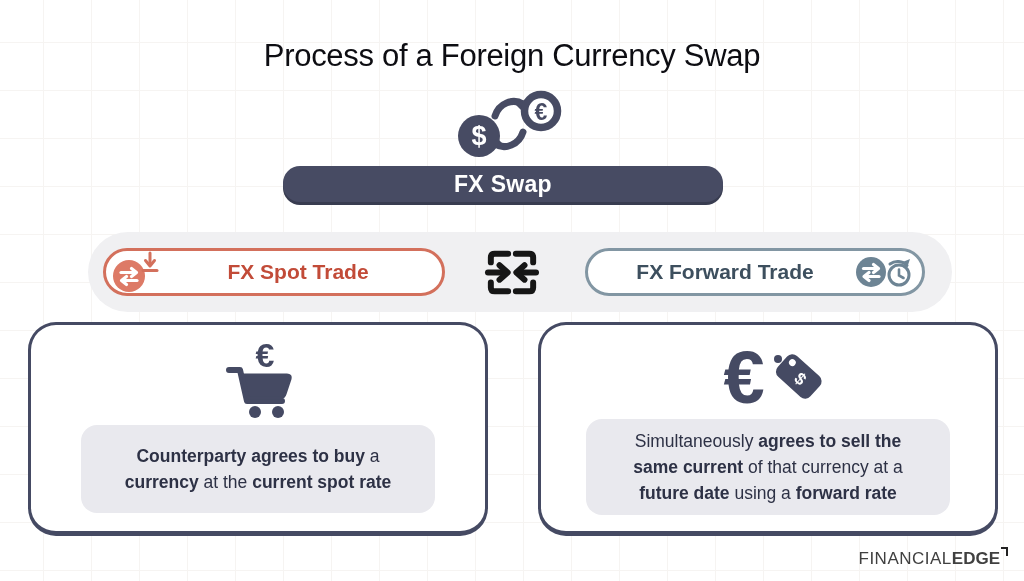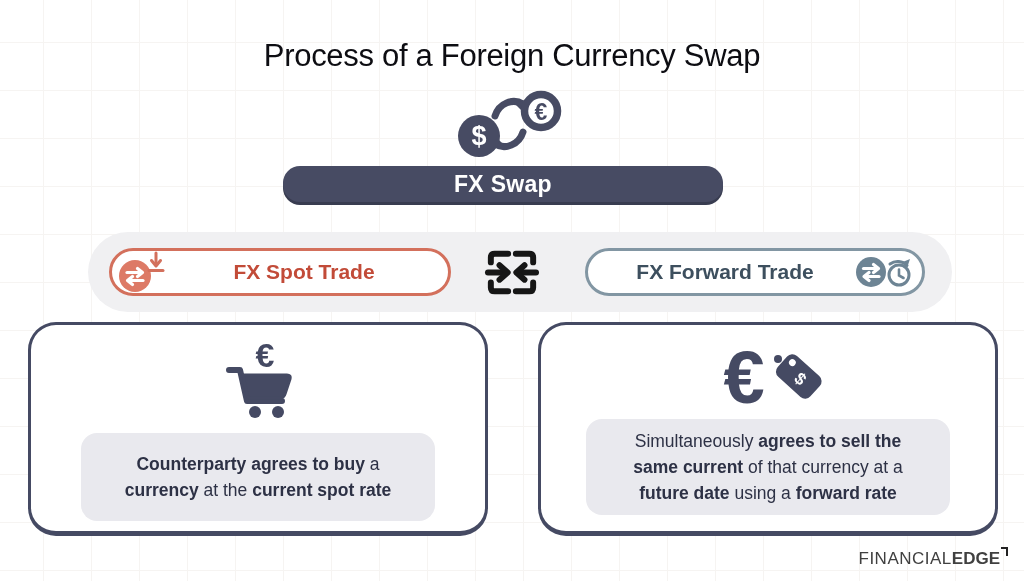--- a/index.html
+++ b/index.html
@@ -33,21 +33,21 @@
   }
 
   .trade-row {
     position:absolute; left:88px; top:232px; width:864px; height:80px;
     background:#f0f0f2; border-radius:40px;
   }
   .pill {
     position:absolute; top:16px; height:48px; background:#ffffff;
     border-radius:24px; display:flex; align-items:center;
   }
-  .pill-spot { left:21px; width:342px; border:3px solid #d3705c; padding:0 8px 0 4px; }
+  .pill-spot { left:15px; width:342px; border:3px solid #d3705c; padding:0 8px 0 4px; }
   .pill-spot .pill-label { flex:1; text-align:center; color:#c24b38; font-size:21px; font-weight:700; }
   .pill-forward { right:27px; width:340px; border:3px solid #8296a3; padding:0 6px 0 8px; }
   .pill-forward .pill-label { flex:1; text-align:center; color:#3d4f5e; font-size:21px; font-weight:700; }
   .pill-icon { flex:0 0 auto; display:flex; align-items:center; }
   .merge-icon { position:absolute; left:396px; top:15px; width:56px; height:50px; }
 
   .card {
     position:absolute; top:322px; width:460px; height:214px;
     background:#ffffff; border:3px solid #454a63; border-bottom-width:5px;
     border-radius:28px;
@@ -55,21 +55,21 @@
   .card-left  { left:28px; }
   .card-right { left:538px; }
   .card-icon { position:absolute; top:12px; left:0; width:100%; display:flex; justify-content:center; }
   .note {
     position:absolute; left:50%; transform:translateX(-50%);
     background:#e9e9ee; border-radius:16px;
     display:flex; align-items:center; justify-content:center;
     text-align:center; color:#2d3145; font-size:17.5px; line-height:1.5;
   }
   .note b { font-weight:800; }
-  .note-spot    { top:108px; width:354px; height:88px; padding:8px 20px; }
+  .note-spot    { top:100px; width:354px; height:88px; padding:8px 20px; }
   .note-forward { top:94px;  width:364px; height:96px; padding:8px 10px; }
 
   .logo {
     position:absolute; right:16px; bottom:12px;
     color:#404040; font-size:17px; letter-spacing:.5px;
     display:flex; align-items:baseline;
   }
   .logo .light { font-weight:300; }
   .logo .bold  { font-weight:800; letter-spacing:0; }
   .logo .corner {

